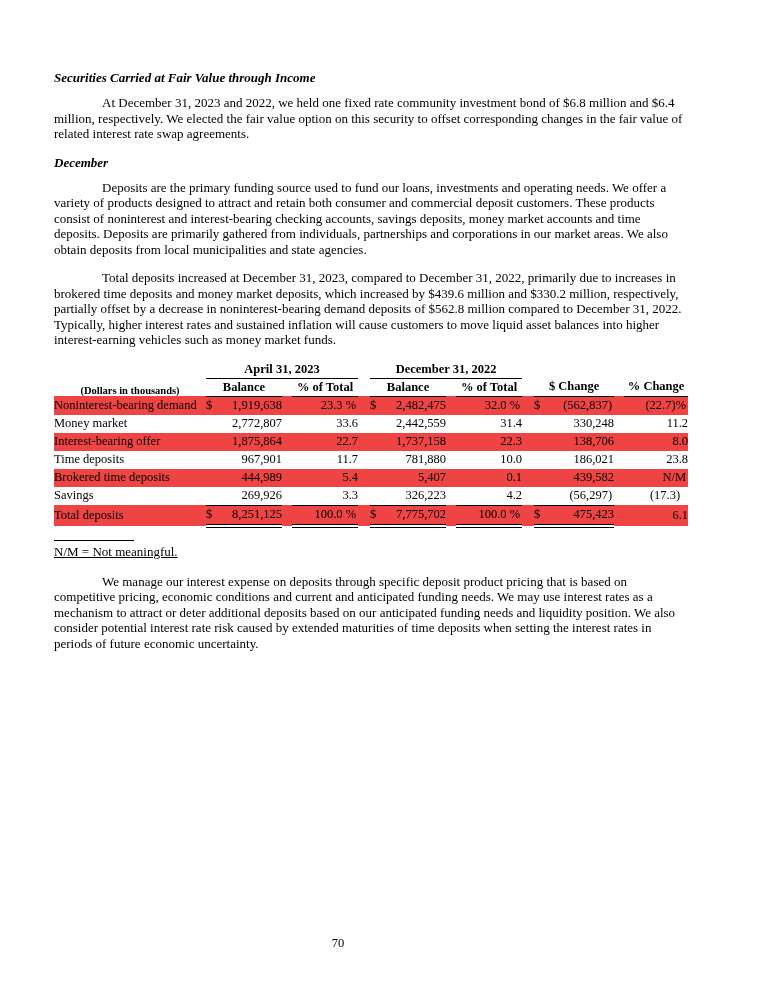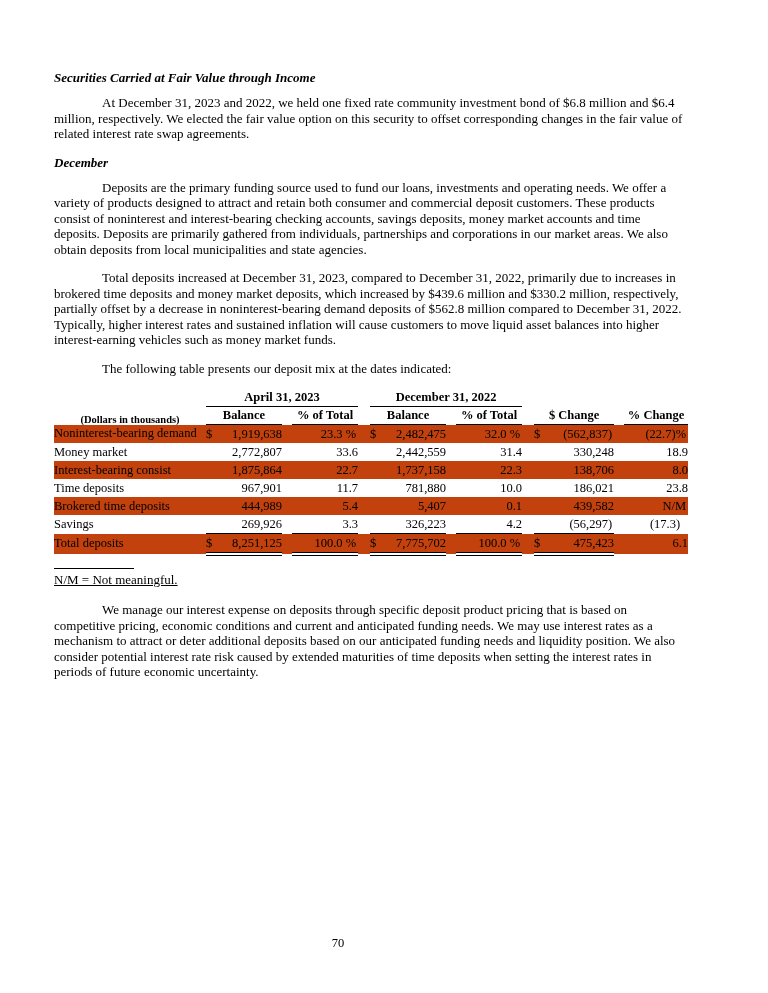--- a/index.html
+++ b/index.html
@@ -41,21 +41,21 @@
   table.fin td { padding: 0; height: 18px; overflow: hidden; white-space: nowrap; }
   tr.hdr td { height: 17px; font-weight: bold; text-align: center; }
   td.lbl { text-align: left; padding-left: 3px; }
   td.dollars-note { font-size: 10.5px; font-weight: normal; text-align: left; vertical-align: bottom; padding-left: 3px; }
   td.cur { text-align: left; padding-left: 2px; }
   td.num { text-align: right; padding-right: 7px; }
   td.num.paren { padding-right: 2px; }
   td.pct { text-align: right; padding-right: 14px; }
   td.pct.sfx { padding-right: 2px; }
   td.pct.paren { padding-right: 8px; }
-  tr.hl td { background: #c2410c; }
+  tr.hl td { background: #ef4444; }
   .rb  { border-bottom: 1px solid #000; }
   .rdb { border-bottom: 4px double #000; }
   
   .footnote-rule {
     width: 80px;
     border-top: 1px solid #000;
     margin: 12px 0 3px 0;
     height: 0;
   }
   .footnote-text {
@@ -80,21 +80,20 @@
   <h3 class="doc-heading">Securities Carried at Fair Value through Income</h3>
 
   <p class="doc-para">At December 31, 2023 and 2022, we held one fixed rate community investment bond of $6.8 million and $6.4 million, respectively. We elected the fair value option on this security to offset corresponding changes in the fair value of related interest rate swap agreements.</p>
 
   <h3 class="doc-heading">December</h3>
 
   <p class="doc-para">Deposits are the primary funding source used to fund our loans, investments and operating needs. We offer a variety of products designed to attract and retain both consumer and commercial deposit customers. These products consist of noninterest and interest-bearing checking accounts, savings deposits, money market accounts and time deposits. Deposits are primarily gathered from individuals, partnerships and corporations in our market areas. We also obtain deposits from local municipalities and state agencies.</p>
 
   <p class="doc-para">Total deposits increased at December 31, 2023, compared to December 31, 2022, primarily due to increases in brokered time deposits and money market deposits, which increased by $439.6 million and $330.2 million, respectively, partially offset by a decrease in noninterest-bearing demand deposits of $562.8 million compared to December 31, 2022. Typically, higher interest rates and sustained inflation will cause customers to move liquid asset balances into higher interest-earning vehicles such as money market funds.</p>
 
-  <p class="doc-para">The following table presents our deposit mix at the dates indicated:</p>
 
   <table class="fin">
     <colgroup>
       <col style="width:152px">
         <col style="width:16px">
         <col style="width:60px">
         <col style="width:10px">
         <col style="width:66px">
       <col style="width:12px">
         <col style="width:16px">
@@ -156,25 +155,25 @@
         <td class="pct">33.6</td>
         <td></td>
         <td class="cur"></td>
         <td class="num">2,442,559</td>
         <td></td>
         <td class="pct">31.4</td>
         <td></td>
         <td class="cur"></td>
         <td class="num">330,248</td>
         <td></td>
-        <td class="pct">18.9</td>
-      </tr>
-
-      <tr class="hl">
-        <td class="lbl">Interest-bearing consist</td>
+        <td class="pct">11.2</td>
+      </tr>
+
+      <tr class="hl">
+        <td class="lbl">Interest-bearing offer</td>
         <td class="cur"></td>
         <td class="num">1,875,864</td>
         <td></td>
         <td class="pct">22.7</td>
         <td></td>
         <td class="cur"></td>
         <td class="num">1,737,158</td>
         <td></td>
         <td class="pct">22.3</td>
         <td></td>

